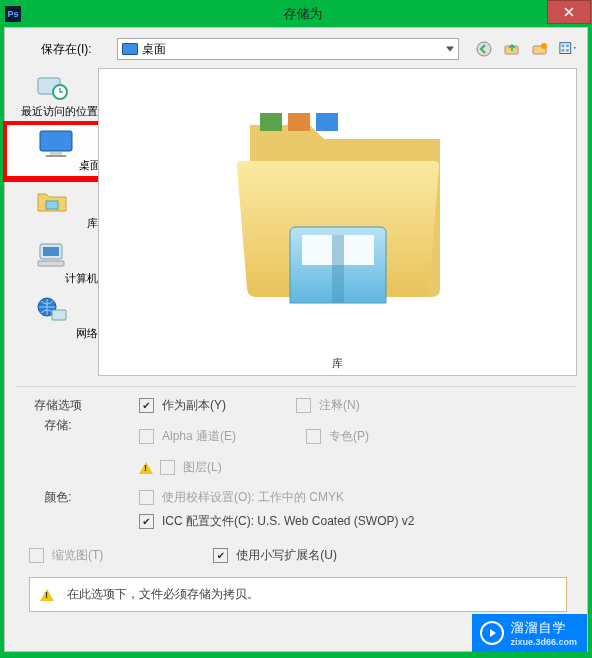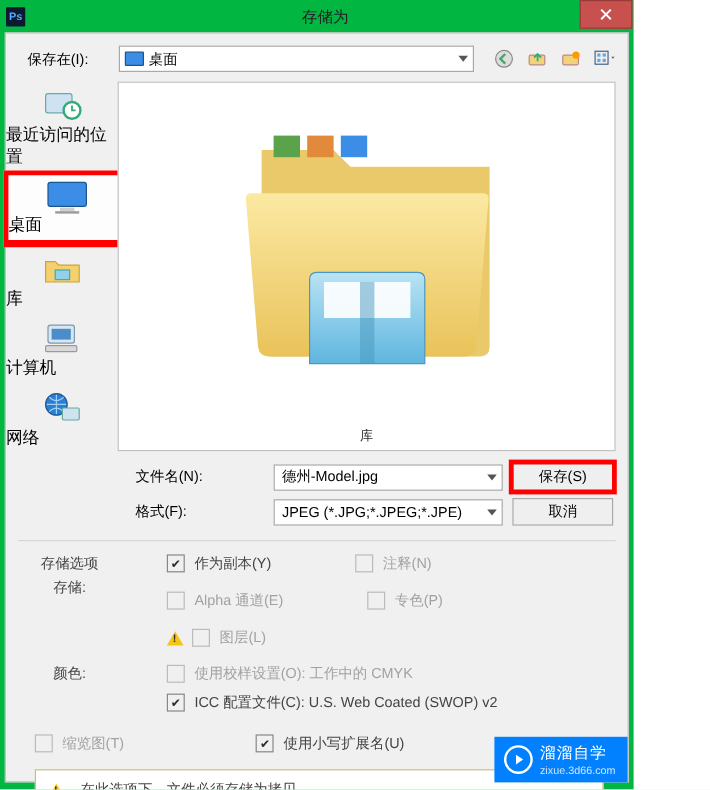--- a/index.html
+++ b/index.html
@@ -3,21 +3,21 @@
 <meta charset="utf-8">
 <style>
   body {
     margin: 0;
     font-family: "Microsoft YaHei", "SimSun", sans-serif;
     font-size: 12px;
     background: #fff;
     user-select: none;
   }
   .wrap {
-    width: 528px;
+    width: 592px;
     height: 658px;
     background: #01b742;
     padding: 1px;
     box-sizing: border-box;
     position: relative;
   }
   .titlebar {
     height: 26px;
     background: #01b742;
     display: flex;
@@ -63,21 +63,21 @@
     height: 625px;
     box-sizing: border-box;
     position: relative;
   }
 
   
   .toprow {
     display: flex;
     align-items: center;
     gap: 6px;
-    padding: 10px 10px 6px 18px;
+    padding: 10px 10px 6px 36px;
   }
   .label-savein { width: 70px; }
   .combo {
     background: #fff;
     border: 1px solid #a9a9a9;
     height: 20px;
     display: flex;
     align-items: center;
     position: relative;
     font-size: 12px;
@@ -105,22 +105,22 @@
   
   .main {
     display: flex;
     height: 310px;
   }
   .places {
     width: 93px;
     padding-top: 4px;
   }
   .place {
-    text-align: left;
-    font-size: 14px;
+    text-align: right;
+    font-size: 11px;
     padding: 4px 0 6px 0;
   }
   .place .pic {
     width: 36px; height: 28px;
     margin: 0 auto 2px auto;
   }
   .place-highlight {
     border: 4px solid #ff0000;
     margin: -4px 0 -0px -2px;
     width: 102px;
@@ -246,21 +246,21 @@
     align-items: center;
     justify-content: center;
   }
   .watermark .play::after {
     content:"";
     border-left: 6px solid #fff;
     border-top: 4px solid transparent;
     border-bottom: 4px solid transparent;
     margin-left: 2px;
   }
-  .watermark .sub { font-size: 9px; letter-spacing: 0; display: block; color: #cfe6ff;}
+  .watermark .sub { font-size: 9px; letter-spacing: 0; display: block; color: #cfe6ff; font-weight: bold;}
 </style>
 </head>
 <body>
 
 <div class="wrap">
   <div class="titlebar">
     <div class="ps-icon">Ps</div>
     <div class="titlebar-title">存储为</div>
     <div class="titlebar-close">
       <svg width="10" height="10" viewBox="0 0 10 10">
@@ -375,38 +375,20 @@
               <path d="M78 150 h84 q6 0 6 6 v70 h-96 v-70 q0 -6 6 -6 z" fill="url(#g2)" stroke="#4a98c0"></path>
               <rect x="84" y="158" width="72" height="30" fill="#fff" opacity="0.9"></rect>
               <rect x="114" y="158" width="12" height="68" fill="#4a98c0" opacity="0.5"></rect>
             </g>
           </svg>
         </div>
         <div class="content-label">库</div>
       </div>
     </div>
 
-    <div class="formrows">
-      <div class="formrow">
-        <span class="flabel">文件名(N):</span>
-        <div class="combo">
-          <span>德州-Model.jpg</span>
-          <span class="caret"></span>
-        </div>
-        <div class="btn btn-highlight">保存(S)</div>
-      </div>
-      <div class="formrow">
-        <span class="flabel">格式(F):</span>
-        <div class="combo">
-          <span>JPEG (*.JPG;*.JPEG;*.JPE)</span>
-          <span class="caret"></span>
-        </div>
-        <div class="btn">取消</div>
-      </div>
-    </div>
 
     <div class="options">
       <div style="display:flex; margin-bottom:4px;">
         <div class="opt-left">
           <div style="margin-bottom:3px;">存储选项</div>
           <div>存储:</div>
         </div>
         <div style="flex:1; padding-left:52px;">
           <div class="opt-row">
             <span class="line">

